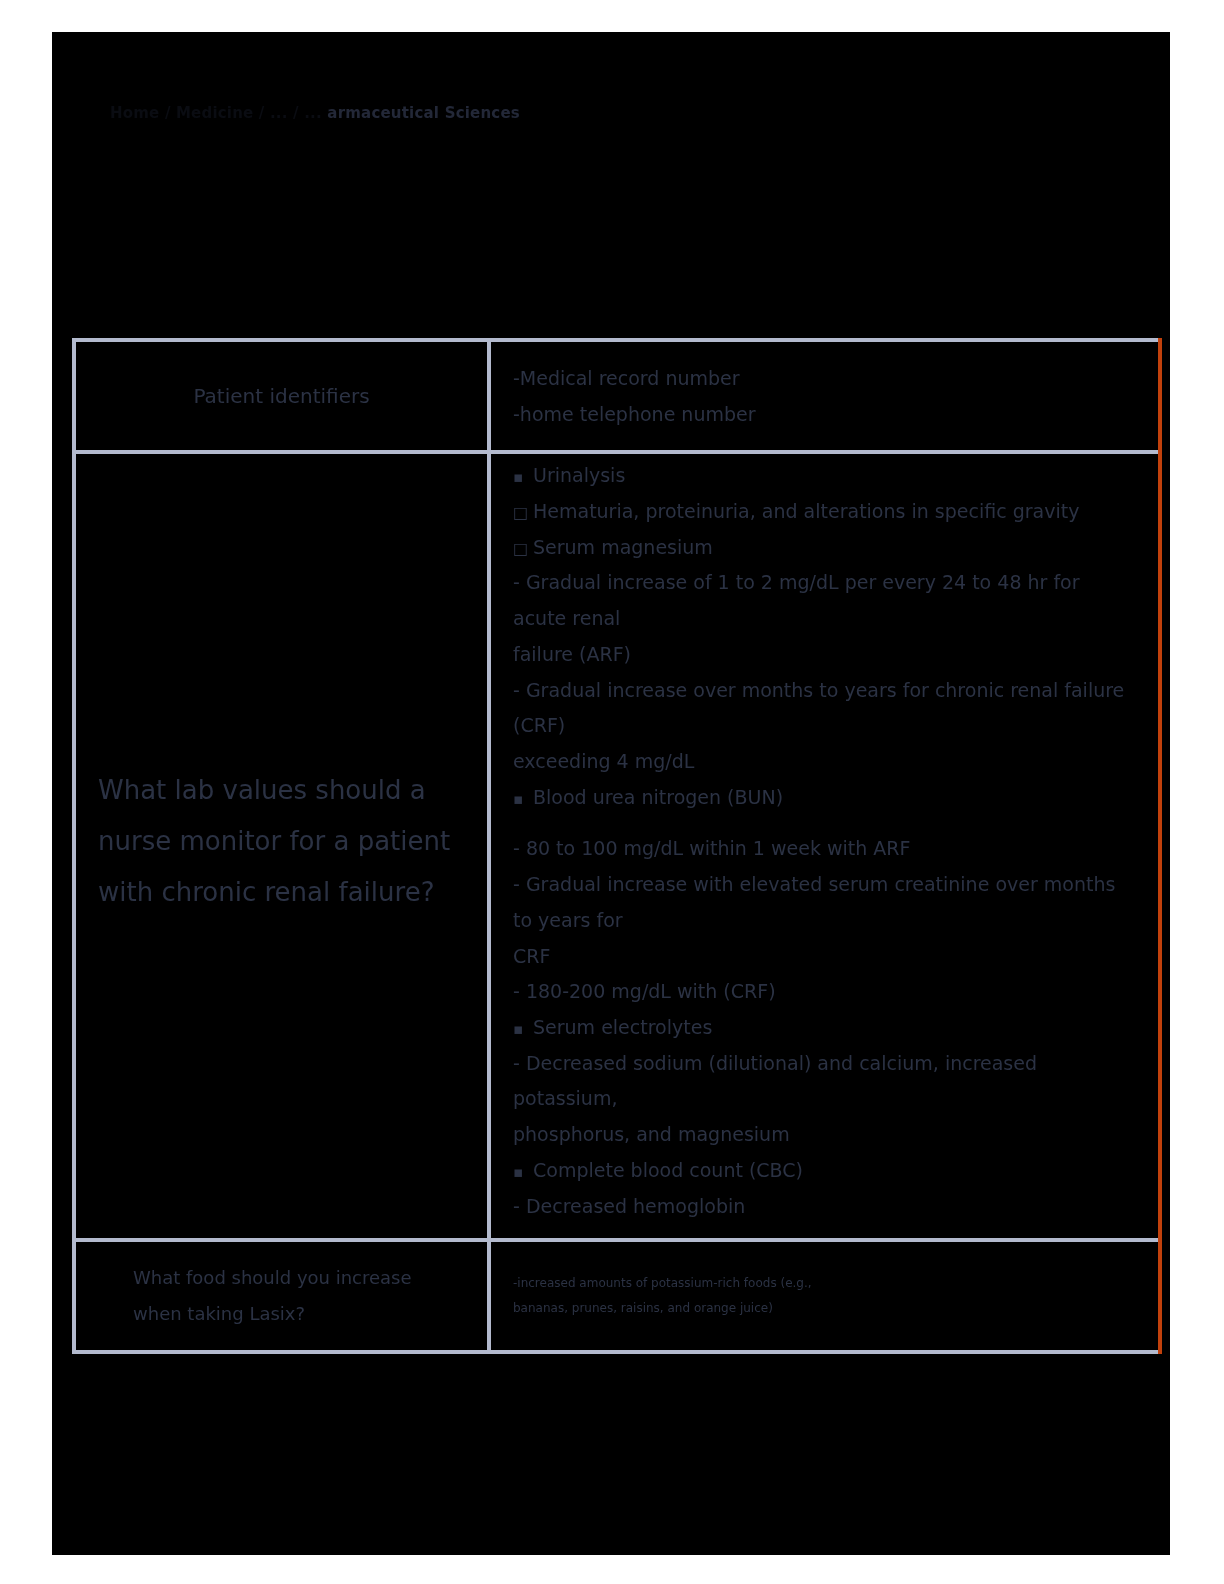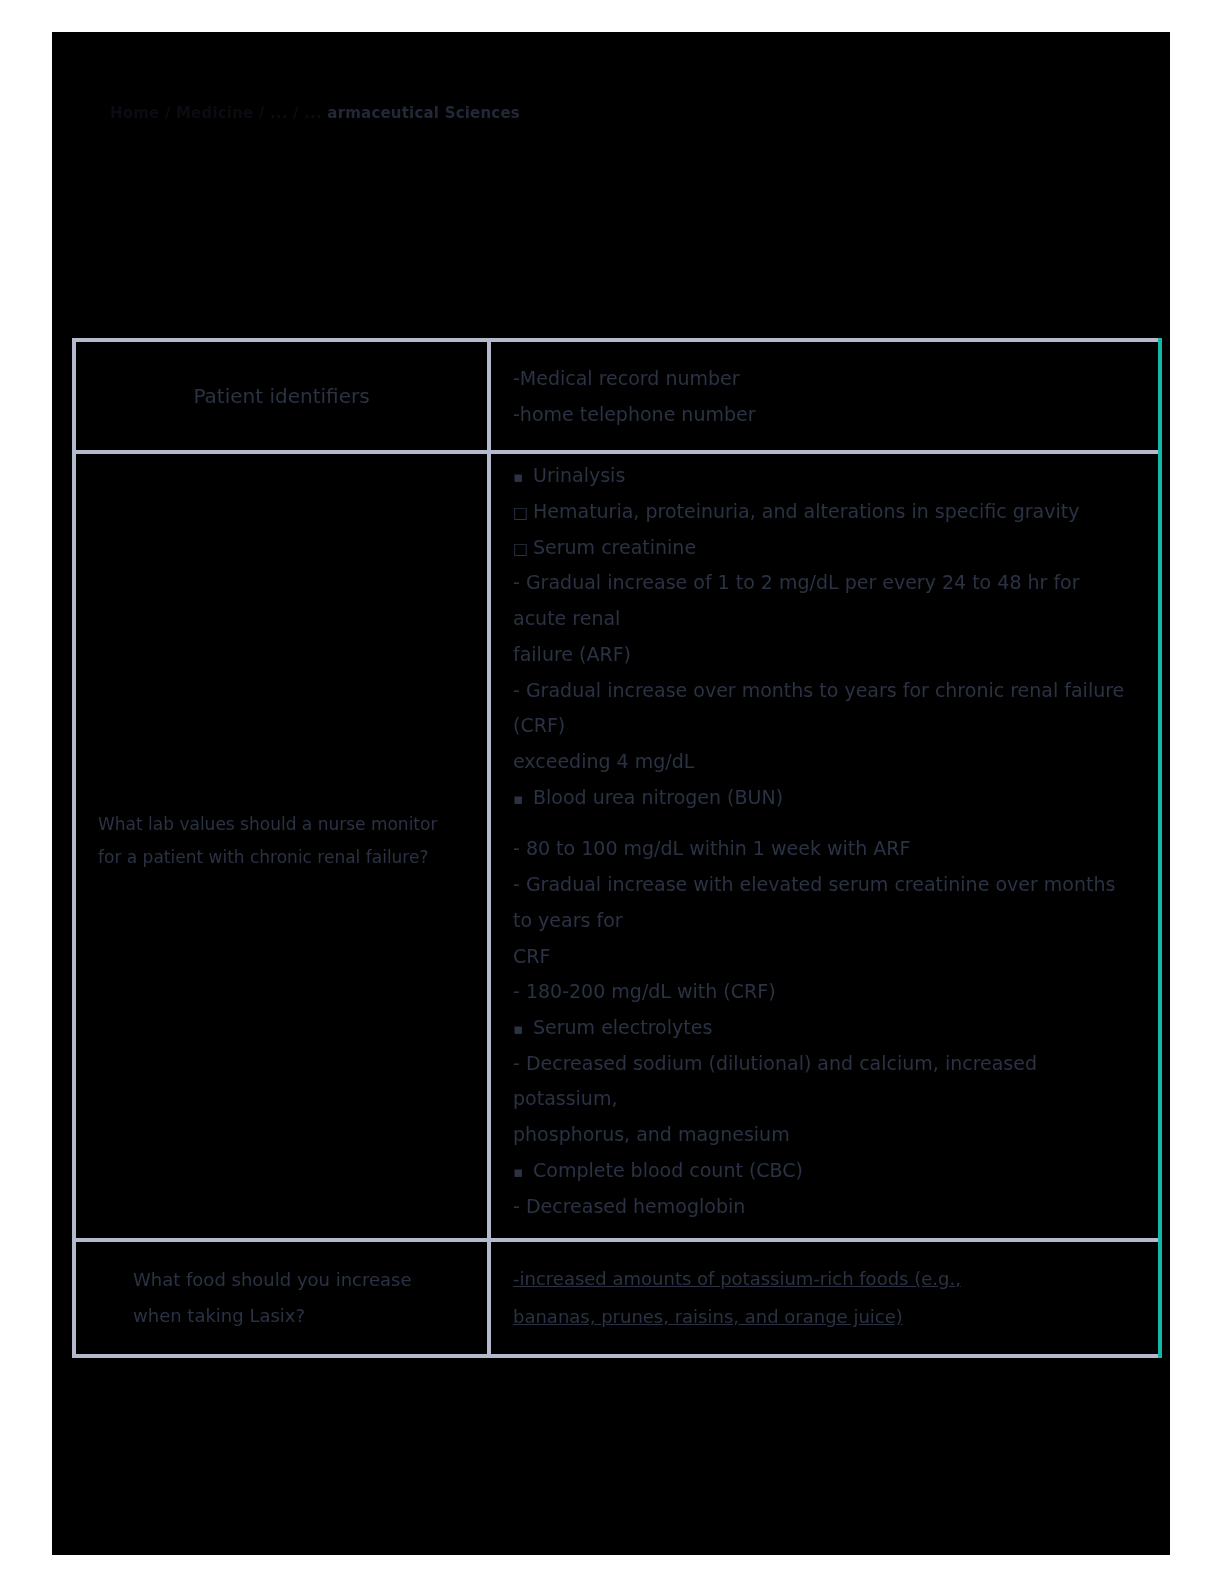--- a/index.html
+++ b/index.html
@@ -58,52 +58,51 @@
   .qa-table td {
     vertical-align: middle;
     padding: 0;
     background: #000000;
   }
   .qa-table td.col-left {
     width: 411px;
     border-left: 4px solid #b3bace;
   }
   .qa-table td.col-right {
-    border-right: 4px solid #14b8a6;
+    border-right: 4px solid #c2410c;
     border-left: 4px solid #b3bace;
   }
 
   .cell-inner {
     padding: 18px 22px 18px 22px;
   }
   .cell-inner-center {
     text-align: center;
   }
 
   .q-text {
     color: #2b3244;
-    font-size: 17px;
+    font-size: 26px;
     line-height: 1.95;
     font-family: "DejaVu Sans", sans-serif;
   }
   .q-text-row3 {
     font-size: 18px;
     line-height: 2.0;
     margin-left: 35px;
   }
   .a-text {
     color: #2b3244;
     font-size: 19px;
     line-height: 1.9;
     font-family: "DejaVu Sans", sans-serif;
   }
   .a-text-row3 {
-    font-size: 18px;
+    font-size: 12px;
     line-height: 2.1;
-    text-decoration: underline;
   }
 
   .label-centered {
     color: #2b3244;
     font-size: 20px;
   }
 
   
   .ans-list {
     list-style: none;
@@ -174,21 +173,21 @@
       <td class="col-left">
         <div class="cell-inner">
           <div class="q-text">What lab values should a nurse monitor for a patient with chronic renal failure?</div>
         </div>
       </td>
       <td class="col-right">
         <div class="cell-inner">
           <ul class="ans-list">
             <li class="bullet-filled">Urinalysis</li>
             <li class="bullet-hollow">Hematuria, proteinuria, and alterations in specific gravity</li>
-            <li class="bullet-hollow">Serum creatinine</li>
+            <li class="bullet-hollow">Serum magnesium</li>
             <li class="bullet-none">- Gradual increase of 1 to 2 mg/dL per every 24 to 48 hr for acute renal</li>
             <li class="bullet-none">failure (ARF)</li>
             <li class="bullet-none">- Gradual increase over months to years for chronic renal failure (CRF)</li>
             <li class="bullet-none">exceeding 4 mg/dL</li>
             <li class="bullet-filled">Blood urea nitrogen (BUN)</li>
             <li class="spacer-line"></li>
             <li class="bullet-none">- 80 to 100 mg/dL within 1 week with ARF</li>
             <li class="bullet-none">- Gradual increase with elevated serum creatinine over months to years for</li>
             <li class="bullet-none">CRF</li>
             <li class="bullet-none">- 180-200 mg/dL with (CRF)</li>

